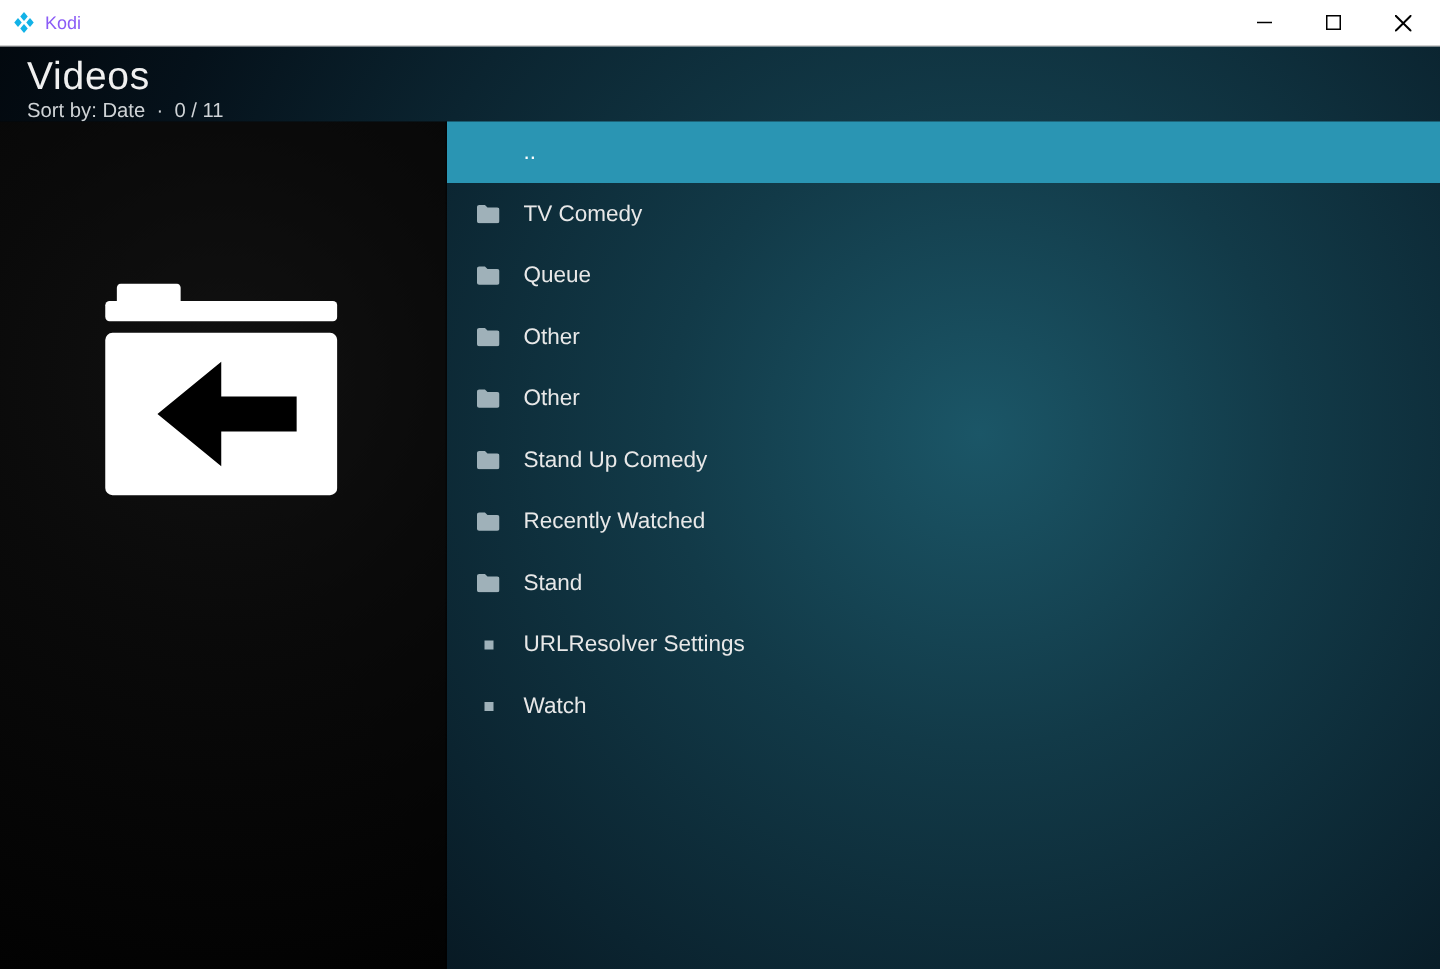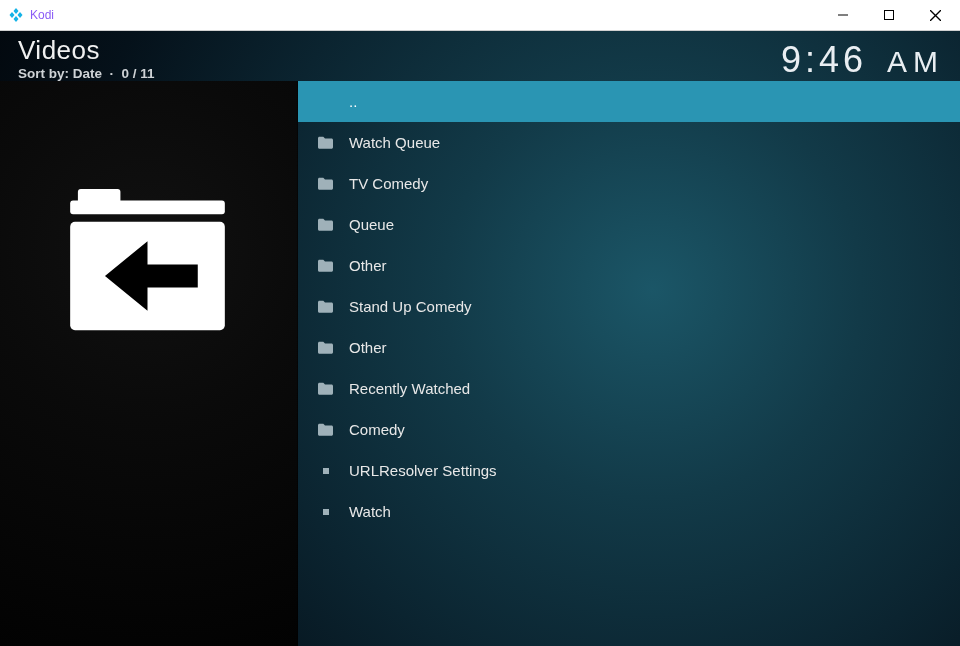--- a/index.html
+++ b/index.html
@@ -38,21 +38,21 @@
   .header-row {
     position: absolute;
     top: 0; left: 0; right: 0;
     height: 50px;
     display: flex;
     align-items: flex-end;
     padding: 8px 16px 0 18px;
   }
   .header-left { display:flex; flex-direction:column; }
   .section-title { font-size: 26px; font-weight: 400; color: #f0f0f0; letter-spacing: 0.5px; line-height: 1.05; }
-  .sort-line { font-size: 13.5px; color: #cfd3d6; margin-top: 2px; font-weight: 700; }
+  .sort-line { font-size: 13.5px; color: #cfd3d6; margin-top: 2px; font-weight: 400; }
   .header-right { margin-left: auto; display:flex; align-items:flex-start; padding-top: 2px;}
   .clock { font-size: 36px; font-weight: 300; color: #e9eef2; letter-spacing: 4px; }
   .clock .ampm { font-size: 30px; letter-spacing: 6px; margin-left: 6px; }
 
   
   .sidebar {
     position: absolute;
     top: 50px; left: 0;
     width: 298px;
     height: 565px;
@@ -136,26 +136,20 @@
 
   <div class="header-row">
     <div class="header-left">
       <div class="section-title">Videos</div>
       <div class="sort-line">
         <span>Sort by: Date</span>
         <span> &nbsp;·&nbsp; </span>
         <span>0 / 11</span>
       </div>
     </div>
-    <div class="header-right">
-      <div class="clock">
-        <span>9:46</span>
-        <span class="ampm">AM</span>
-      </div>
-    </div>
   </div>
 
   <div class="sidebar">
     <div class="folder-back">
       <svg viewBox="0 0 160 150" width="155" height="145">
 
         <rect x="8" y="0" width="44" height="16" rx="3" fill="#ffffff"></rect>
 
         <rect x="0" y="12" width="160" height="14" rx="3" fill="#ffffff"></rect>
 
@@ -173,28 +167,20 @@
   <div class="list-row selected">
         <span class="row-icon blank"></span>
         <span class="row-label">..</span>
       </div>
       <div class="list-row">
         <span class="row-icon">
           <svg width="15" height="13" viewBox="0 0 15 13">
             <path fill="#9fb1b9" d="M0 2.2 C0 1.3 0.6 0.7 1.5 0.7 H5.3 L7 2.4 H13.5 C14.3 2.4 15 3 15 3.9 V11.3 C15 12.2 14.3 12.8 13.5 12.8 H1.5 C0.6 12.8 0 12.2 0 11.3 Z"></path>
           </svg>
         </span>
-        <span class="row-label">Watch Queue</span>
-      </div>
-      <div class="list-row">
-        <span class="row-icon">
-          <svg width="15" height="13" viewBox="0 0 15 13">
-            <path fill="#9fb1b9" d="M0 2.2 C0 1.3 0.6 0.7 1.5 0.7 H5.3 L7 2.4 H13.5 C14.3 2.4 15 3 15 3.9 V11.3 C15 12.2 14.3 12.8 13.5 12.8 H1.5 C0.6 12.8 0 12.2 0 11.3 Z"></path>
-          </svg>
-        </span>
         <span class="row-label">TV Comedy</span>
       </div>
       <div class="list-row">
         <span class="row-icon">
           <svg width="15" height="13" viewBox="0 0 15 13">
             <path fill="#9fb1b9" d="M0 2.2 C0 1.3 0.6 0.7 1.5 0.7 H5.3 L7 2.4 H13.5 C14.3 2.4 15 3 15 3.9 V11.3 C15 12.2 14.3 12.8 13.5 12.8 H1.5 C0.6 12.8 0 12.2 0 11.3 Z"></path>
           </svg>
         </span>
         <span class="row-label">Queue</span>
       </div>
@@ -205,45 +191,45 @@
           </svg>
         </span>
         <span class="row-label">Other</span>
       </div>
       <div class="list-row">
         <span class="row-icon">
           <svg width="15" height="13" viewBox="0 0 15 13">
             <path fill="#9fb1b9" d="M0 2.2 C0 1.3 0.6 0.7 1.5 0.7 H5.3 L7 2.4 H13.5 C14.3 2.4 15 3 15 3.9 V11.3 C15 12.2 14.3 12.8 13.5 12.8 H1.5 C0.6 12.8 0 12.2 0 11.3 Z"></path>
           </svg>
         </span>
+        <span class="row-label">Other</span>
+      </div>
+      <div class="list-row">
+        <span class="row-icon">
+          <svg width="15" height="13" viewBox="0 0 15 13">
+            <path fill="#9fb1b9" d="M0 2.2 C0 1.3 0.6 0.7 1.5 0.7 H5.3 L7 2.4 H13.5 C14.3 2.4 15 3 15 3.9 V11.3 C15 12.2 14.3 12.8 13.5 12.8 H1.5 C0.6 12.8 0 12.2 0 11.3 Z"></path>
+          </svg>
+        </span>
         <span class="row-label">Stand Up Comedy</span>
       </div>
       <div class="list-row">
         <span class="row-icon">
           <svg width="15" height="13" viewBox="0 0 15 13">
             <path fill="#9fb1b9" d="M0 2.2 C0 1.3 0.6 0.7 1.5 0.7 H5.3 L7 2.4 H13.5 C14.3 2.4 15 3 15 3.9 V11.3 C15 12.2 14.3 12.8 13.5 12.8 H1.5 C0.6 12.8 0 12.2 0 11.3 Z"></path>
           </svg>
         </span>
-        <span class="row-label">Other</span>
-      </div>
-      <div class="list-row">
-        <span class="row-icon">
-          <svg width="15" height="13" viewBox="0 0 15 13">
-            <path fill="#9fb1b9" d="M0 2.2 C0 1.3 0.6 0.7 1.5 0.7 H5.3 L7 2.4 H13.5 C14.3 2.4 15 3 15 3.9 V11.3 C15 12.2 14.3 12.8 13.5 12.8 H1.5 C0.6 12.8 0 12.2 0 11.3 Z"></path>
-          </svg>
-        </span>
         <span class="row-label">Recently Watched</span>
       </div>
       <div class="list-row">
         <span class="row-icon">
           <svg width="15" height="13" viewBox="0 0 15 13">
             <path fill="#9fb1b9" d="M0 2.2 C0 1.3 0.6 0.7 1.5 0.7 H5.3 L7 2.4 H13.5 C14.3 2.4 15 3 15 3.9 V11.3 C15 12.2 14.3 12.8 13.5 12.8 H1.5 C0.6 12.8 0 12.2 0 11.3 Z"></path>
           </svg>
         </span>
-        <span class="row-label">Comedy</span>
+        <span class="row-label">Stand</span>
       </div>
       <div class="list-row">
         <span class="row-icon">
           <svg width="8" height="8" viewBox="0 0 8 8">
             <rect x="1" y="1" width="6" height="6" fill="#9fb1b9"></rect>
           </svg>
         </span>
         <span class="row-label">URLResolver Settings</span>
       </div>
       <div class="list-row">

